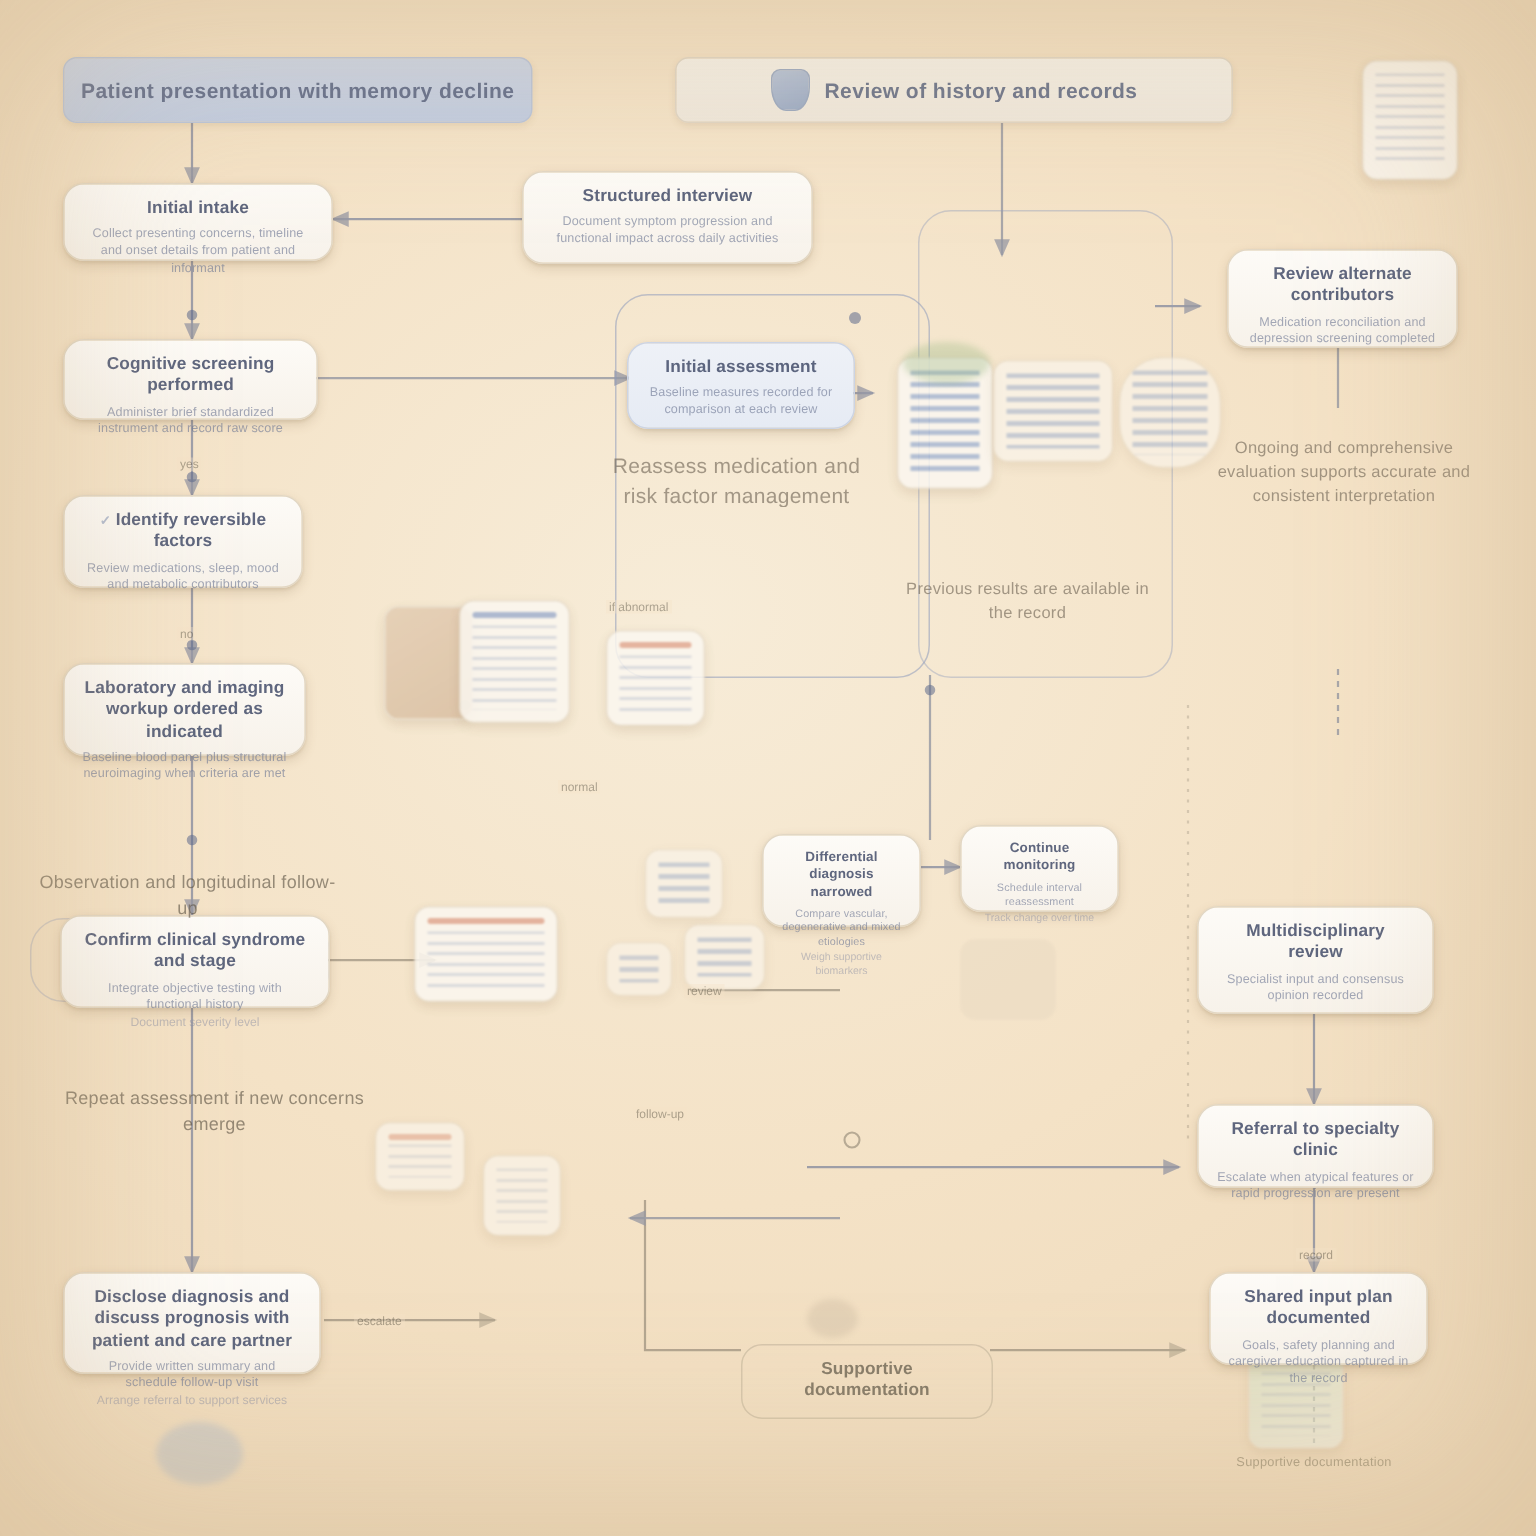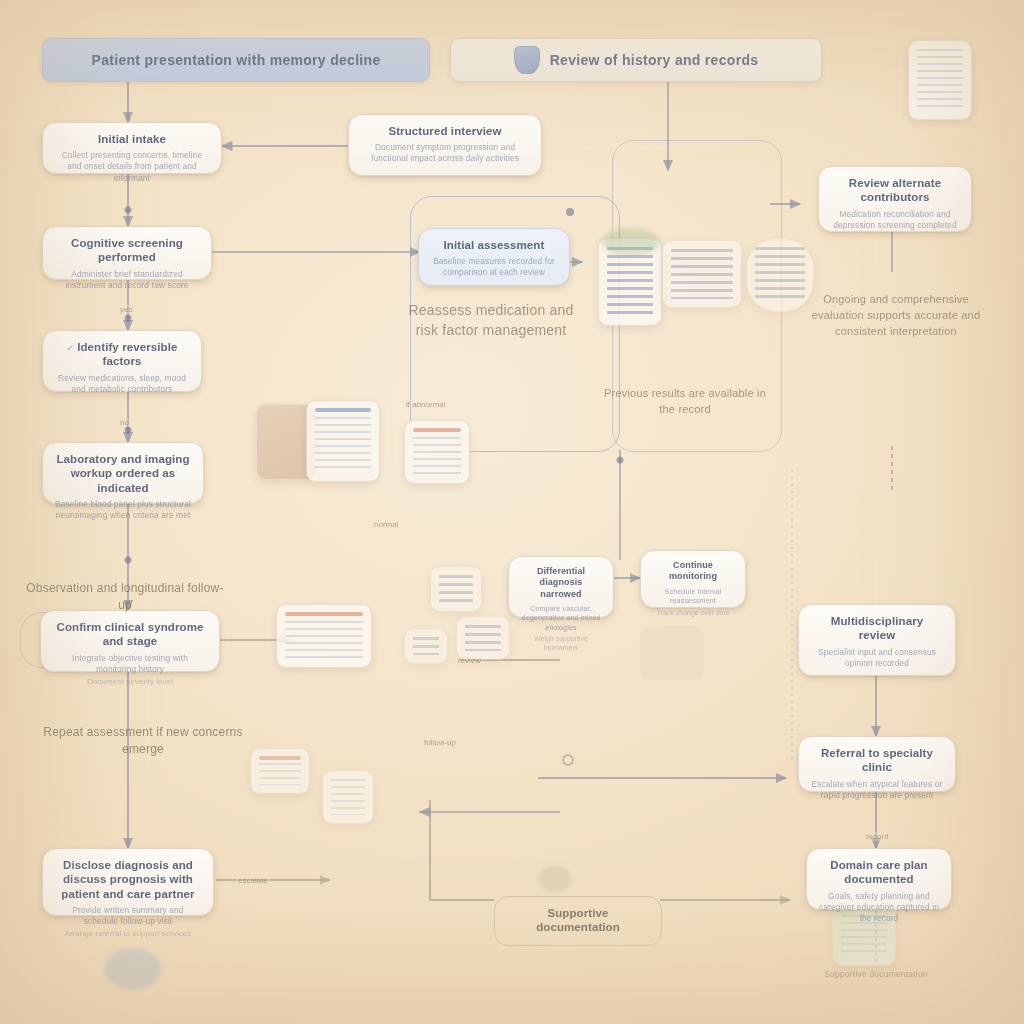--- a/index.html
+++ b/index.html
@@ -52,21 +52,21 @@
   .banner{
     position:absolute;border-radius:9px;
     display:flex;align-items:center;justify-content:center;gap:10px;
     box-sizing:border-box;
     filter:blur(.4px);
   }
   .banner .btxt{
     font-size:14px;font-weight:700;color:#4a5676;opacity:.78;letter-spacing:.3px;
   }
   #banner-title{
-    left:42px;top:38px;width:388px;height:44px;
+    left:42px;top:38px;width:313px;height:44px;
     background:linear-gradient(180deg,#ccd5e6 0%,#c2cde1 100%);
     border:1px solid #bac5da;
     box-shadow:0 2px 5px rgba(120,95,60,.12);
   }
   #banner-right{
     left:450px;top:38px;width:372px;height:44px;
     background:linear-gradient(180deg,#f6f1e8 0%,#efe8dc 100%);
     border:1px solid #e0d6c5;
     box-shadow:0 2px 5px rgba(120,95,60,.13);
   }
@@ -302,21 +302,21 @@
     <div class="s">Review medications, sleep, mood and metabolic contributors</div>
   </div>
 
   <div class="node" style="left:42px;top:442px;width:162px;height:62px;">
     <div class="t">Laboratory and imaging workup ordered as indicated</div>
     <div class="s">Baseline blood panel plus structural neuroimaging when criteria are met</div>
   </div>
 
   <div class="node" style="left:40px;top:610px;width:180px;height:62px;">
     <div class="t">Confirm clinical syndrome and stage</div>
-    <div class="s">Integrate objective testing with monitoring history</div>
+    <div class="s">Integrate objective testing with functional history</div>
     <div class="s2">Document severity level</div>
   </div>
 
   <div class="node" style="left:42px;top:848px;width:172px;height:68px;">
     <div class="t">Disclose diagnosis and discuss prognosis with patient and care partner</div>
     <div class="s">Provide written summary and schedule follow-up visit</div>
     <div class="s2">Arrange referral to support services</div>
   </div>
 
   <div class="node" style="left:418px;top:228px;width:152px;height:58px;background:linear-gradient(180deg,#eef1f7,#e6ebf4);border-color:#ccd4e4;">
@@ -345,21 +345,21 @@
     <div class="t">Multidisciplinary review</div>
     <div class="s">Specialist input and consensus opinion recorded</div>
   </div>
 
   <div class="node" style="left:798px;top:736px;width:158px;height:56px;">
     <div class="t">Referral to specialty clinic</div>
     <div class="s">Escalate when atypical features or rapid progression are present</div>
   </div>
 
   <div class="node" style="left:806px;top:848px;width:146px;height:62px;">
-    <div class="t">Domain care plan documented</div>
+    <div class="t">Shared input plan documented</div>
     <div class="s">Goals, safety planning and caregiver education captured in the record</div>
   </div>
 
 
   <div class="node" style="left:494px;top:896px;width:168px;height:50px;background:transparent;box-shadow:none;border-color:#d6c6ab;">
     <div class="t" style="font-weight:600;color:#5a5344;opacity:.7;">Supportive documentation</div>
   </div>
 
   <div class="node" style="left:40px;top:606px;width:0;height:0;opacity:0;" aria-hidden="true">
     <div class="t">Review alternate contributors</div>

